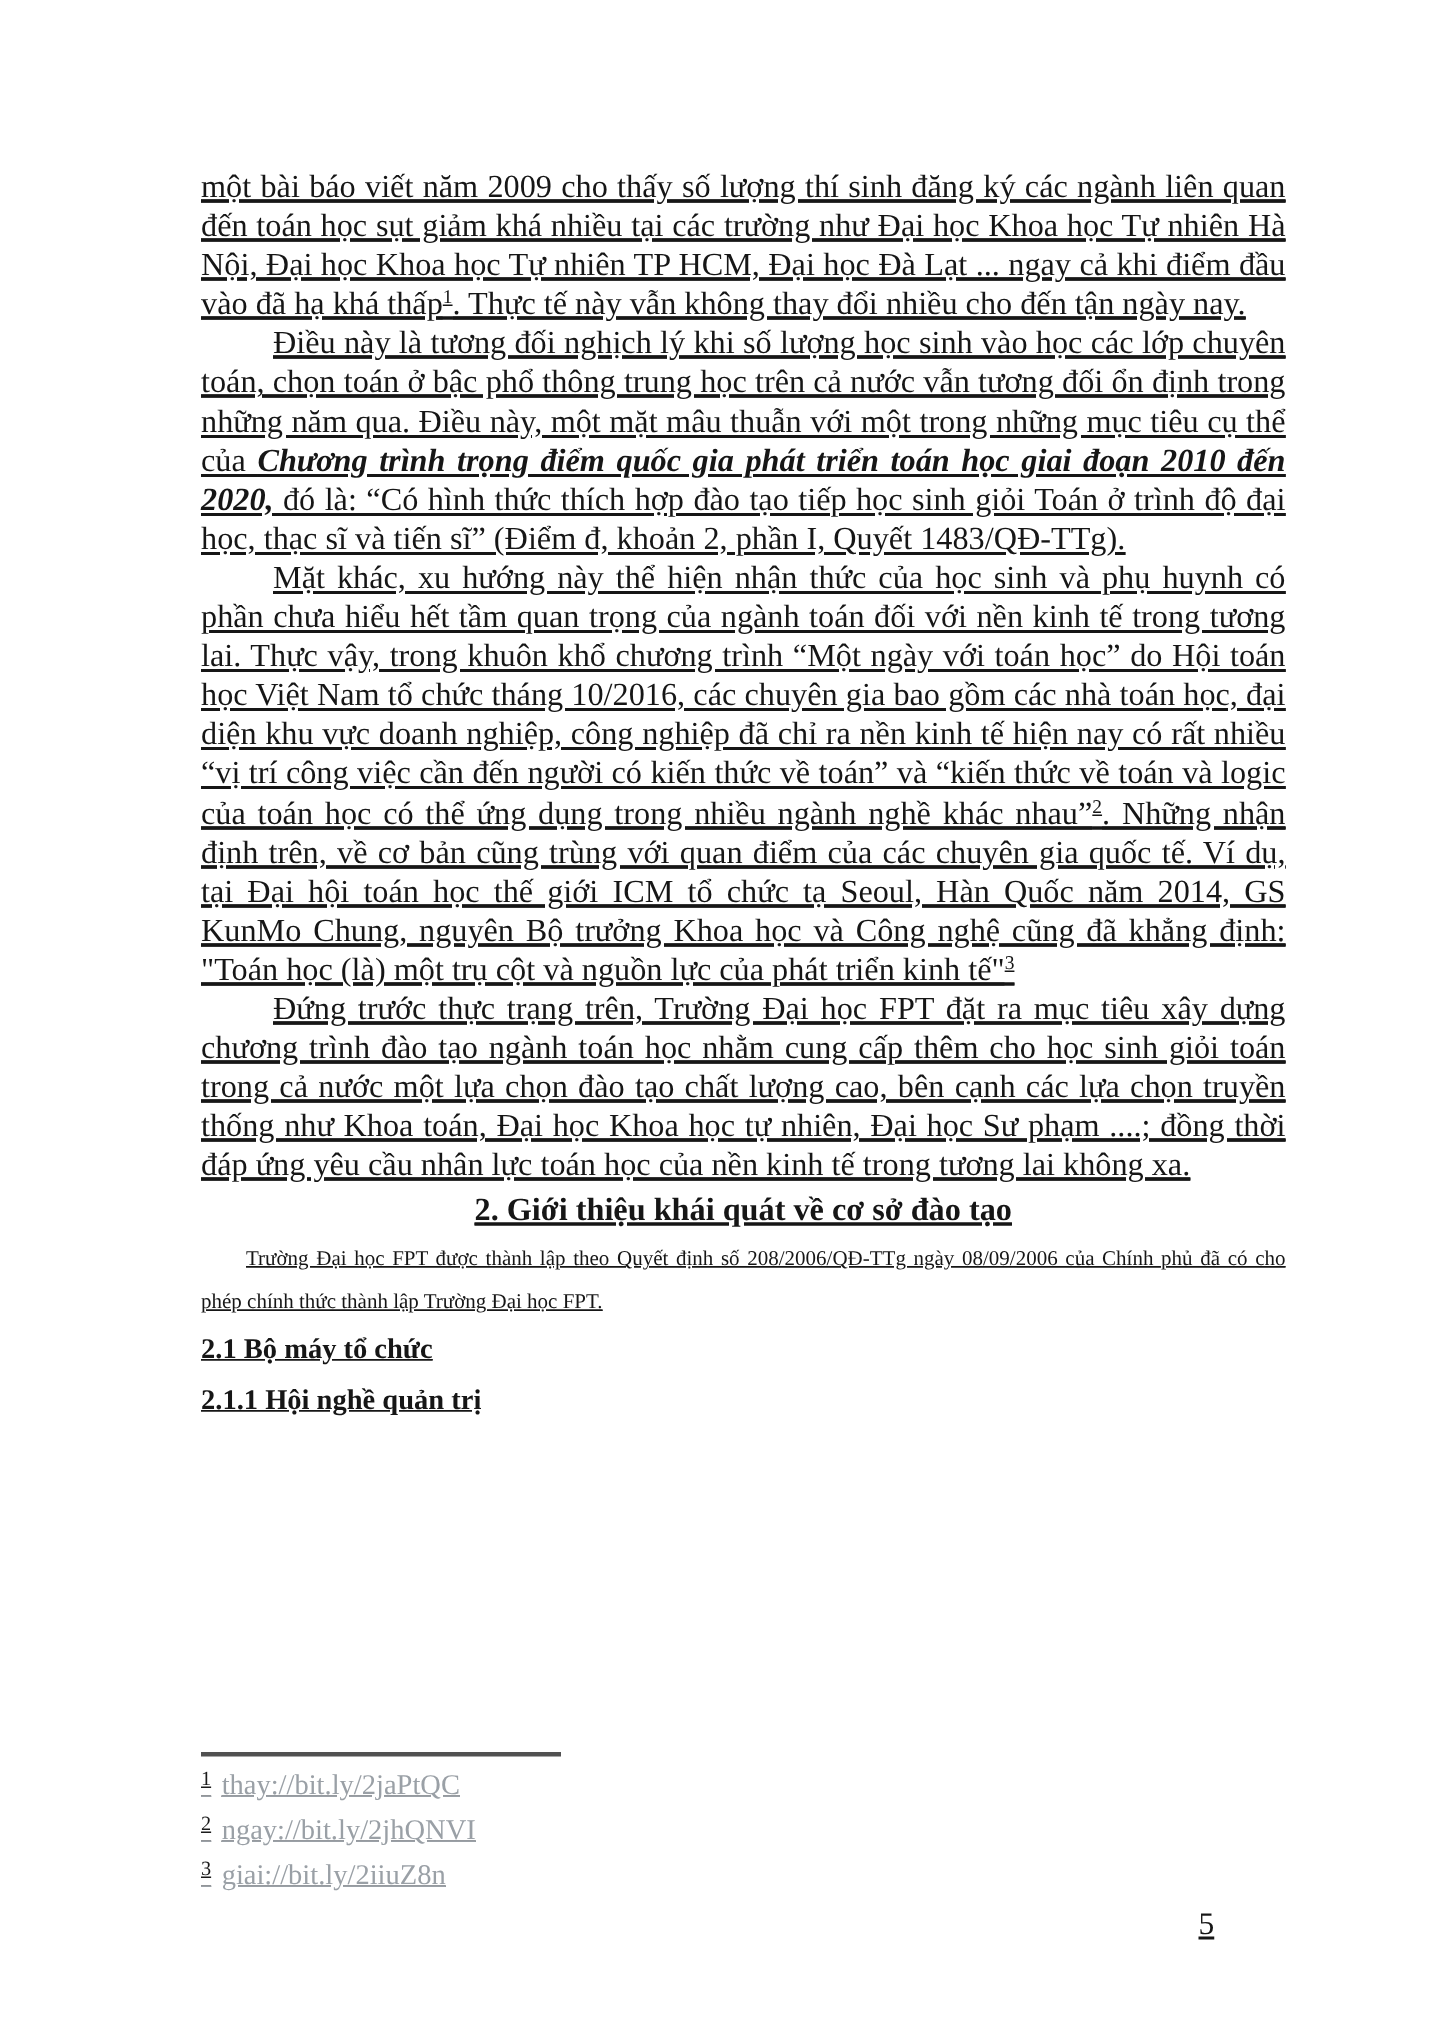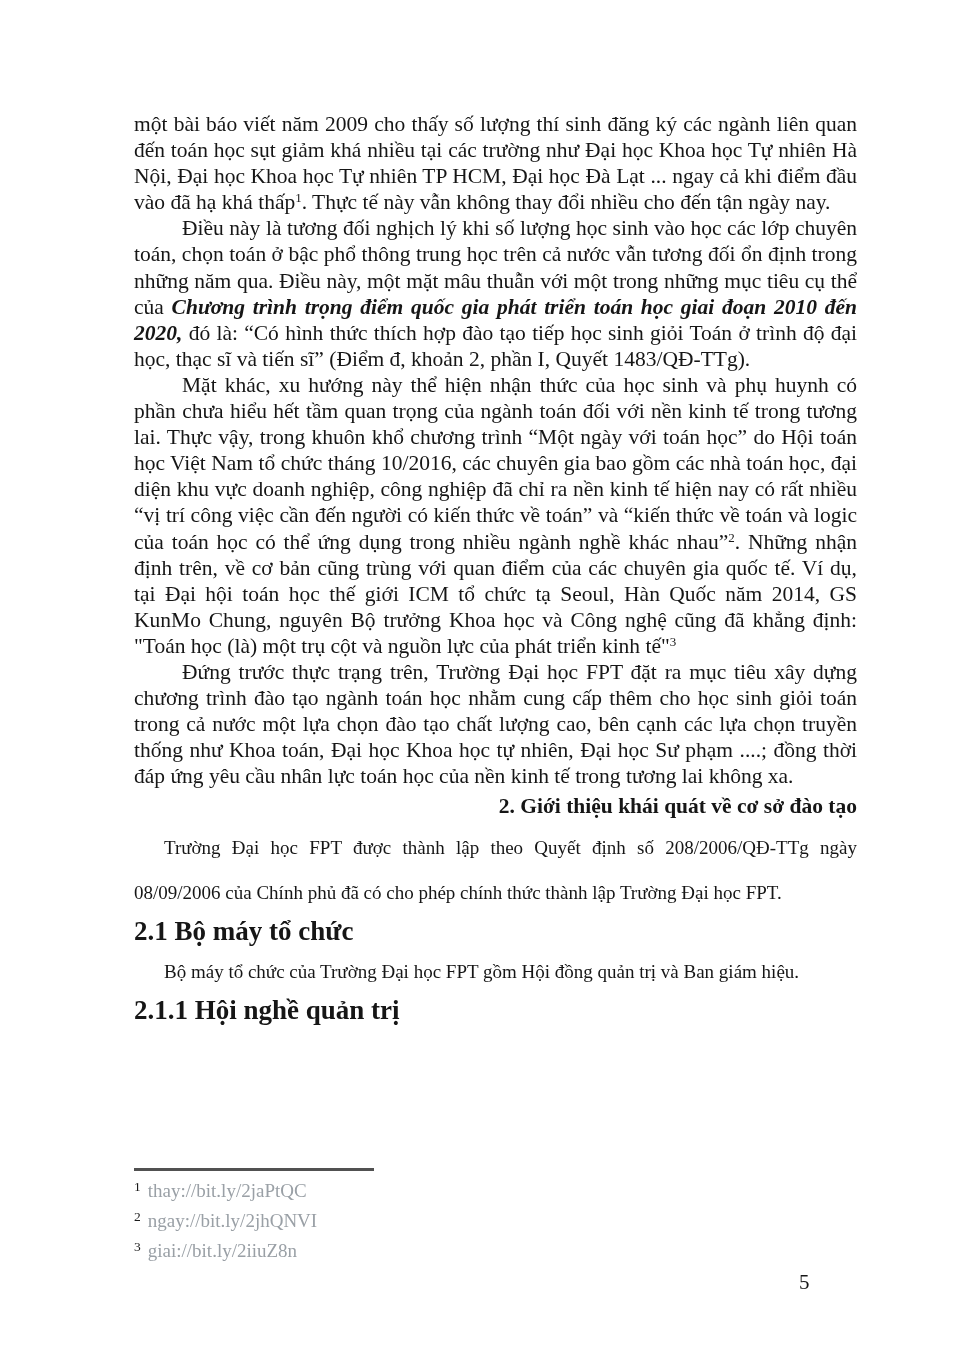--- a/index.html
+++ b/index.html
@@ -1,15 +1,15 @@
 <!DOCTYPE html>
 <html><head>
 <meta charset="utf-8">
 <style>
-  * { box-sizing: border-box; }
+  * { box-sizing: border-box; text-decoration: underline; }
   html, body { margin: 0; padding: 0; }
   body {
     width: 960px; height: 1357px;
     background: #ffffff;
     color: #161616;
     font-family: "Liberation Serif", "DejaVu Serif", serif;
     position: relative;
     overflow: hidden;
   }
   .content {
@@ -29,33 +29,33 @@
   sup.ref {
     font-size: 13px;
     line-height: 0;
     vertical-align: 7px;
   }
   p.heading-1 {
     margin: 4px 0 0 0;
     font-size: 21.5px;
     line-height: 26px;
     font-weight: bold;
-    text-align: right;
+    text-align: center;
   }
   p.sec {
     margin: 6px 0 0 0;
-    font-size: 19px;
-    line-height: 45px;
+    font-size: 14px;
+    line-height: 29px;
     text-align: justify;
     text-indent: 30px;
   }
   p.sec.m0 { margin: 0; }
   p.heading-sub {
     margin: 0;
-    font-size: 27px;
+    font-size: 19px;
     line-height: 33.3px;
     font-weight: bold;
     text-align: left;
   }
   .footnotes {
     position: absolute;
     left: 134px; top: 1168px;
     width: 723px;
   }
   .fn-rule {
@@ -95,21 +95,20 @@
   <p class="body"><span>Mặt khác, xu hướng này thể hiện nhận thức của học sinh và phụ huynh có phần chưa hiểu hết tầm quan trọng của ngành toán đối với nền kinh tế trong tương lai. Thực vậy, trong khuôn khổ chương trình “Một ngày với toán học” do Hội toán học Việt Nam tổ chức tháng 10/2016, các chuyên gia bao gồm các nhà toán học, đại diện khu vực doanh nghiệp, công nghiệp đã chỉ ra nền kinh tế hiện nay có rất nhiều “vị trí công việc cần đến người có kiến thức về toán” và “kiến thức về toán và logic của toán học có thể ứng dụng trong nhiều ngành nghề khác nhau”</span><sup class="ref">2</sup><span>. Những nhận định trên, về cơ bản cũng trùng với quan điểm của các chuyên gia quốc tế. Ví dụ, tại Đại hội toán học thế giới ICM tổ chức tạ Seoul, Hàn Quốc năm 2014, GS KunMo Chung, nguyên Bộ trưởng Khoa học và Công nghệ cũng đã khẳng định: "Toán học (là) một trụ cột và nguồn lực của phát triển kinh tế"</span><sup class="ref">3</sup></p>
 
   <p class="body"><span>Đứng trước thực trạng trên, Trường Đại học FPT đặt ra mục tiêu xây dựng chương trình đào tạo ngành toán học nhằm cung cấp thêm cho học sinh giỏi toán trong cả nước một lựa chọn đào tạo chất lượng cao, bên cạnh các lựa chọn truyền thống như Khoa toán, Đại học Khoa học tự nhiên, Đại học Sư phạm ....; đồng thời đáp ứng yêu cầu nhân lực toán học của nền kinh tế trong tương lai không xa.</span></p>
 
   <p class="heading-1">2. Giới thiệu khái quát về cơ sở đào tạo</p>
 
   <p class="sec">Trường Đại học FPT được thành lập theo Quyết định số 208/2006/QĐ-TTg ngày 08/09/2006 của Chính phủ đã có cho phép chính thức thành lập Trường Đại học FPT.</p>
 
   <p class="heading-sub">2.1 Bộ máy tổ chức</p>
 
-  <p class="sec m0">Bộ máy tổ chức của Trường Đại học FPT gồm Hội đồng quản trị và Ban giám hiệu.</p>
 
   <p class="heading-sub">2.1.1 Hội nghề quản trị</p>
 
 </div>
 
 <div class="footnotes">
   <div class="fn-rule"></div>
   <p class="fn-line"><sup class="fn-marker">1</sup><span class="fn-url">thay://bit.ly/2jaPtQC</span></p>
   <p class="fn-line"><sup class="fn-marker">2</sup><span class="fn-url">ngay://bit.ly/2jhQNVI</span></p>
   <p class="fn-line"><sup class="fn-marker">3</sup><span class="fn-url">giai://bit.ly/2iiuZ8n</span></p>

